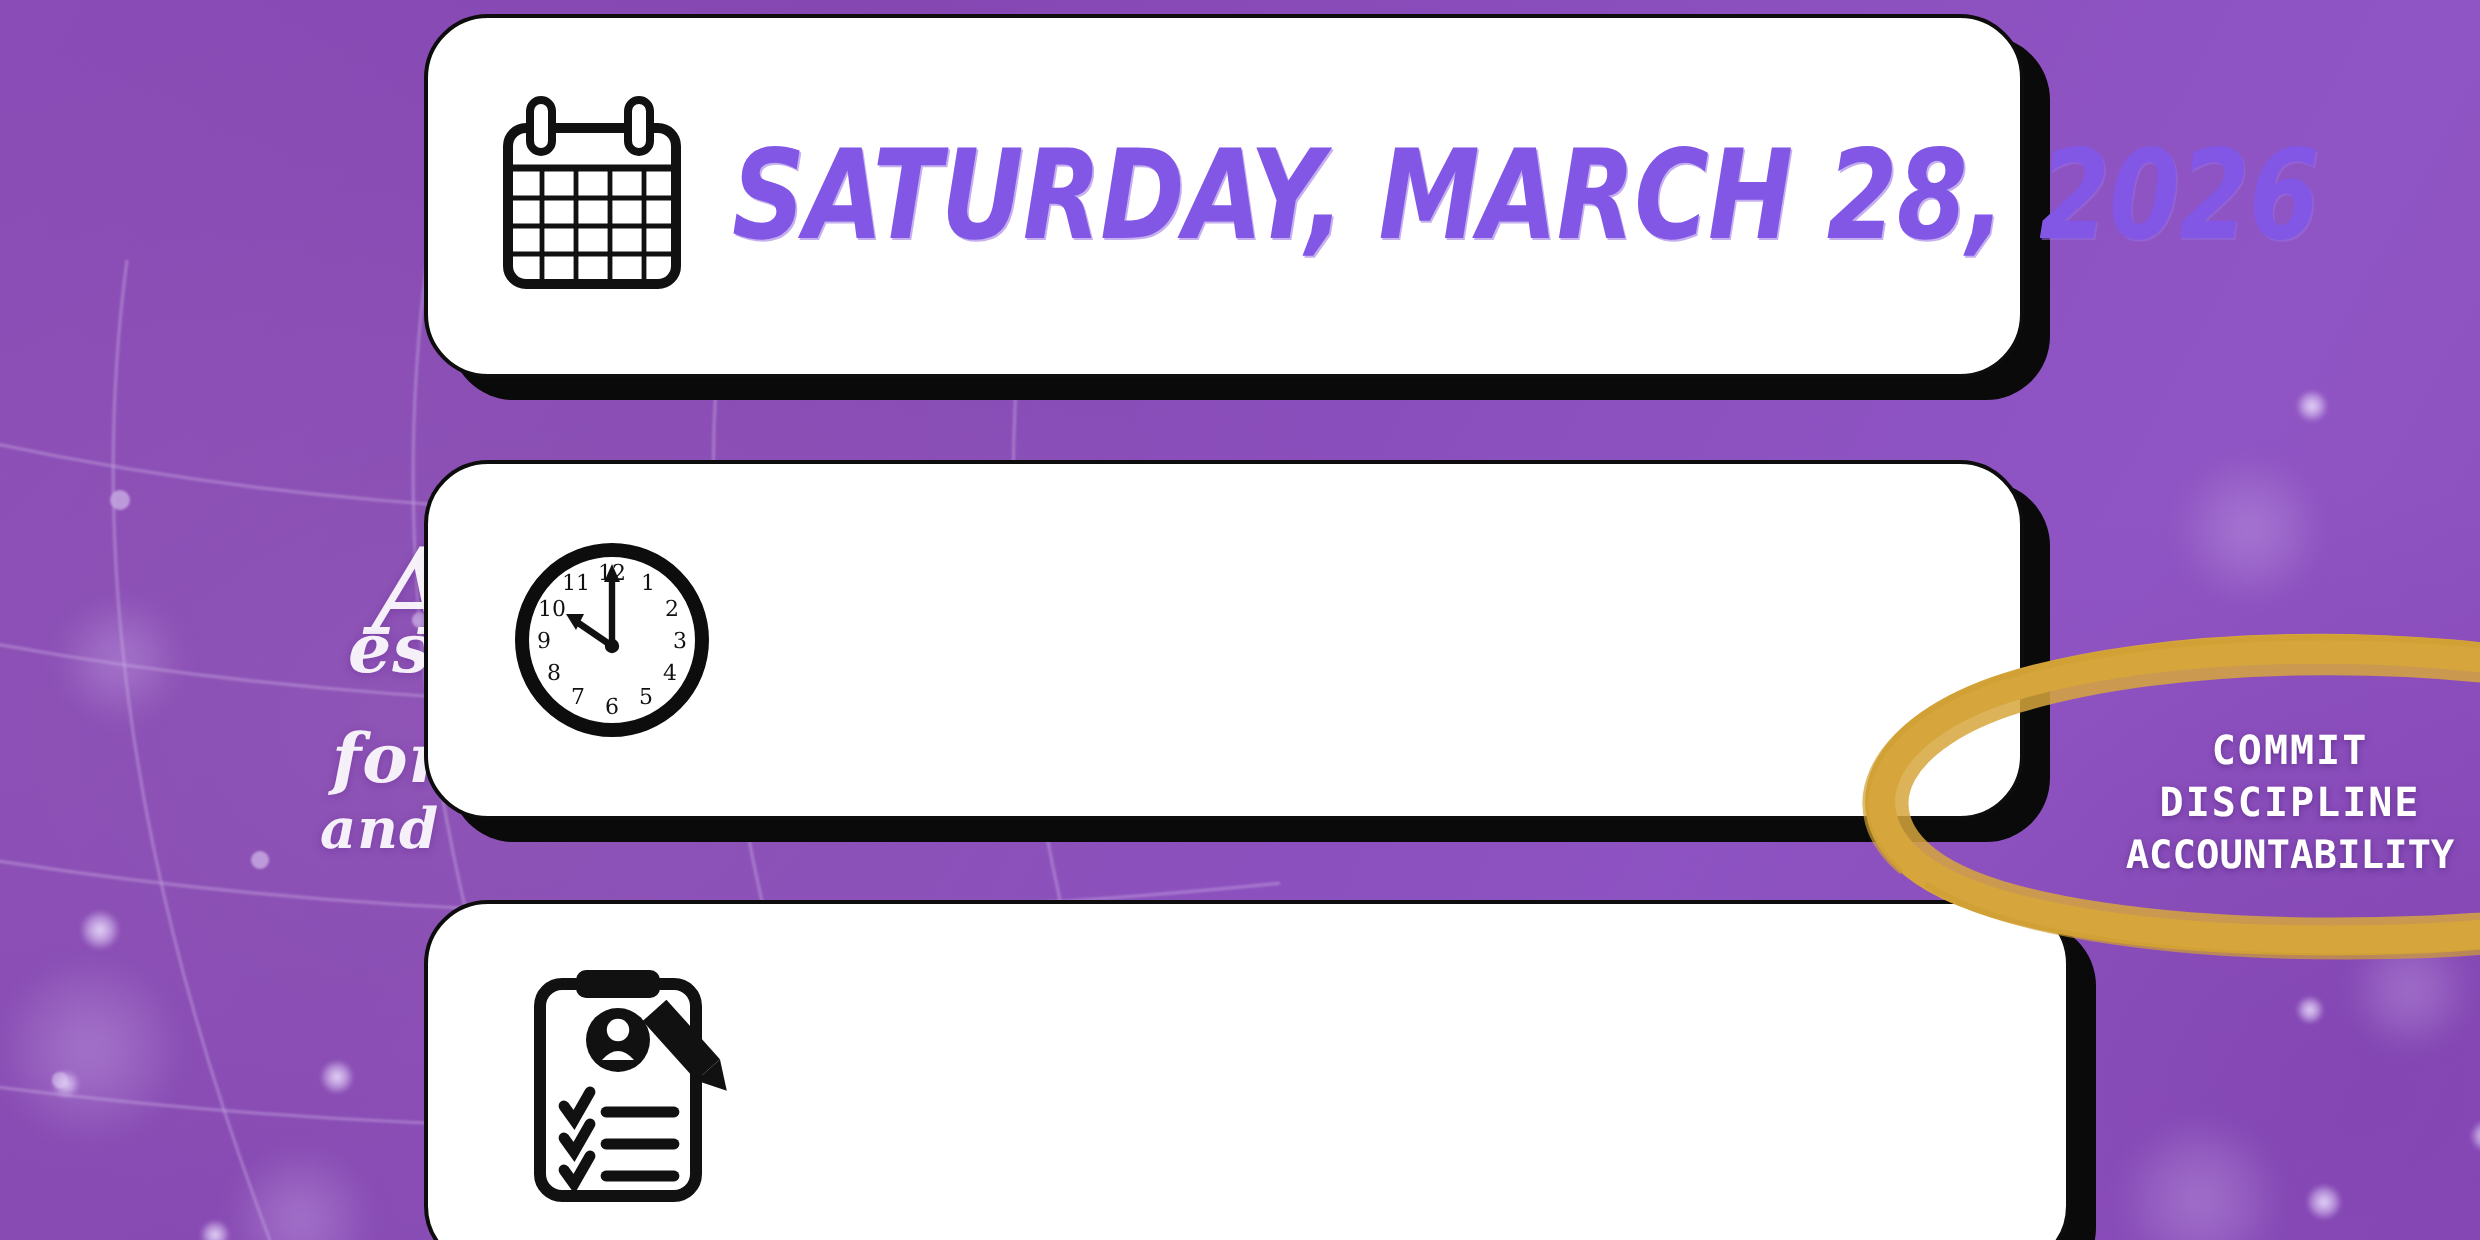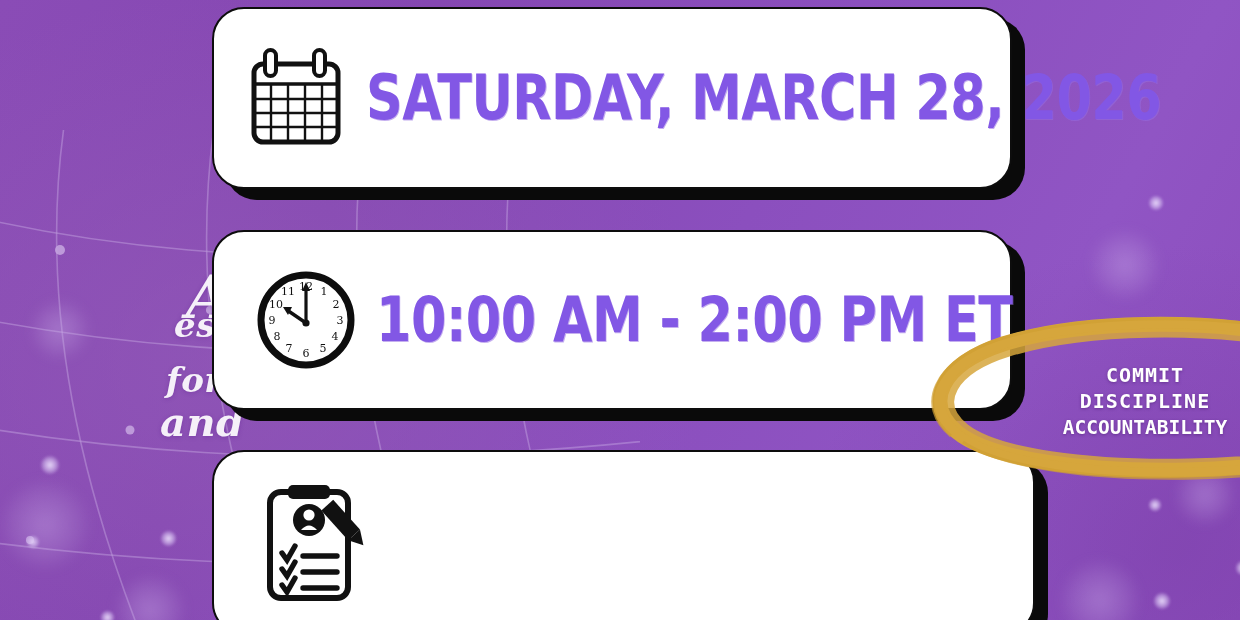--- a/index.html
+++ b/index.html
@@ -65,21 +65,21 @@
   .card {
     position: absolute;
     background: #ffffff;
     border: 2px solid #0d0d0d;
     border-radius: 32px;
     box-shadow: 13px 11px 0 0 #0a0a0a;
     display: flex;
     align-items: center;
     box-sizing: border-box;
   }
-  #card-date   { left: 212px; top: 7px;   width: 800px; height: 182px; }
+  #card-date   { left: 212px; top: 7px;   width: 800px; height: 182px; font-style: italic; }
   #card-time   { left: 212px; top: 230px; width: 800px; height: 180px; }
   #card-reg    { left: 212px; top: 450px; width: 823px; height: 185px; }
 
   .card-icon {
     flex: 0 0 auto;
     display: flex;
     align-items: center;
     justify-content: center;
   }
   #card-date  .card-icon { width: 120px; margin-left: 22px; }
@@ -191,21 +191,21 @@
     <div class="bokeh soft" style="left:1175px; top:465px; width:60px; height:60px;"></div>
     <div class="bokeh soft" style="left:1060px; top:560px; width:80px; height:80px;"></div>
     <div class="bokeh soft" style="left:0px; top:480px; width:90px; height:90px;"></div>
     <div class="bokeh soft" style="left:115px; top:575px; width:70px; height:70px;"></div>
     <div class="bokeh soft" style="left:30px; top:300px; width:60px; height:60px;"></div>
   </div>
 
   <div class="script-text" style="left:186px; top:262px; font-size:60px;">A</div>
   <div class="script-text" style="left:174px; top:305px; font-size:34px;">esse</div>
   <div class="script-text" style="left:166px; top:360px; font-size:34px;">for</div>
-  <div class="script-text" style="left:160px; top:398px; font-size:40px;">and</div>
+  <div class="script-text" style="left:160px; top:398px; font-size:28px;">and</div>
 
   <div class="card" id="card-date">
     <div class="card-icon">
       <svg width="96" height="100" viewBox="0 0 96 100">
         <rect x="6" y="16" width="84" height="78" rx="9" ry="9" fill="none" stroke="#111" stroke-width="5"></rect>
         <line x1="6" y1="36" x2="90" y2="36" stroke="#111" stroke-width="3.4"></line>
         <line x1="6" y1="51" x2="90" y2="51" stroke="#111" stroke-width="2.4"></line>
         <line x1="6" y1="65" x2="90" y2="65" stroke="#111" stroke-width="2.4"></line>
         <line x1="6" y1="79" x2="90" y2="79" stroke="#111" stroke-width="2.4"></line>
         <line x1="23" y1="36" x2="23" y2="94" stroke="#111" stroke-width="2.4"></line>
@@ -239,23 +239,20 @@
           <text x="22" y="40">10</text>
           <text x="34" y="27">11</text>
         </g>
         <line x1="52" y1="55" x2="52" y2="19" stroke="#111" stroke-width="3.2"></line>
         <polygon points="52,14 48,23 56,23" fill="#111"></polygon>
         <line x1="52" y1="55" x2="33" y2="42" stroke="#111" stroke-width="3.4"></line>
         <polygon points="29,39 38,39 34,47" fill="#111"></polygon>
         <circle cx="52" cy="55" r="3.6" fill="#111"></circle>
       </svg>
     </div>
-    <div class="card-body">
-      <div class="headline" id="time-text">10:00 AM - 2:00 PM ET</div>
-    </div>
   </div>
 
   <div class="card" id="card-reg">
     <div class="card-icon">
       <svg width="112" height="122" viewBox="0 0 112 122">
         <rect x="8" y="10" width="78" height="106" rx="11" ry="11" fill="#fff" stroke="#111" stroke-width="6"></rect>
         <rect x="26" y="3" width="42" height="14" rx="5" ry="5" fill="#111"></rect>
         <circle cx="47" cy="38" r="16" fill="#111"></circle>
         <circle cx="47" cy="33" r="5.6" fill="#fff"></circle>
         <path d="M39,48 Q47,39 55,48 Z" fill="#fff"></path>

